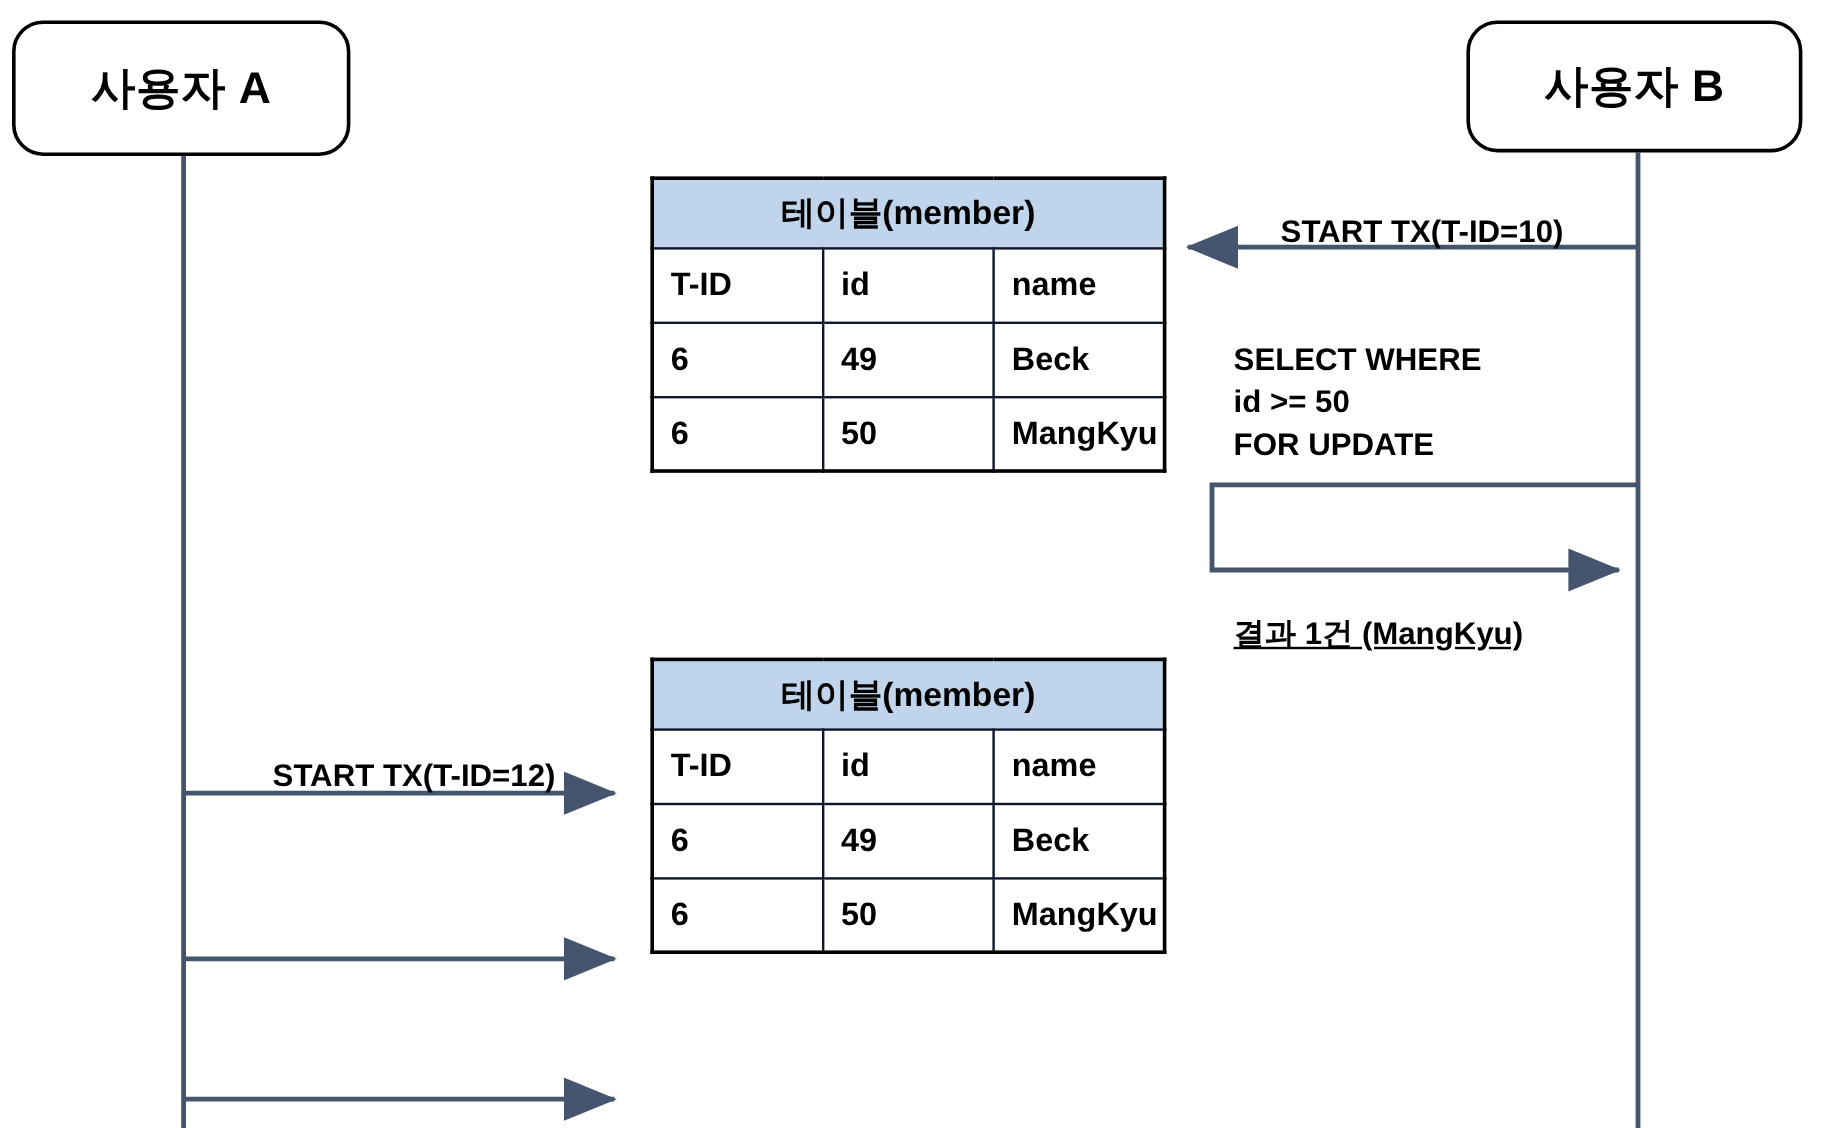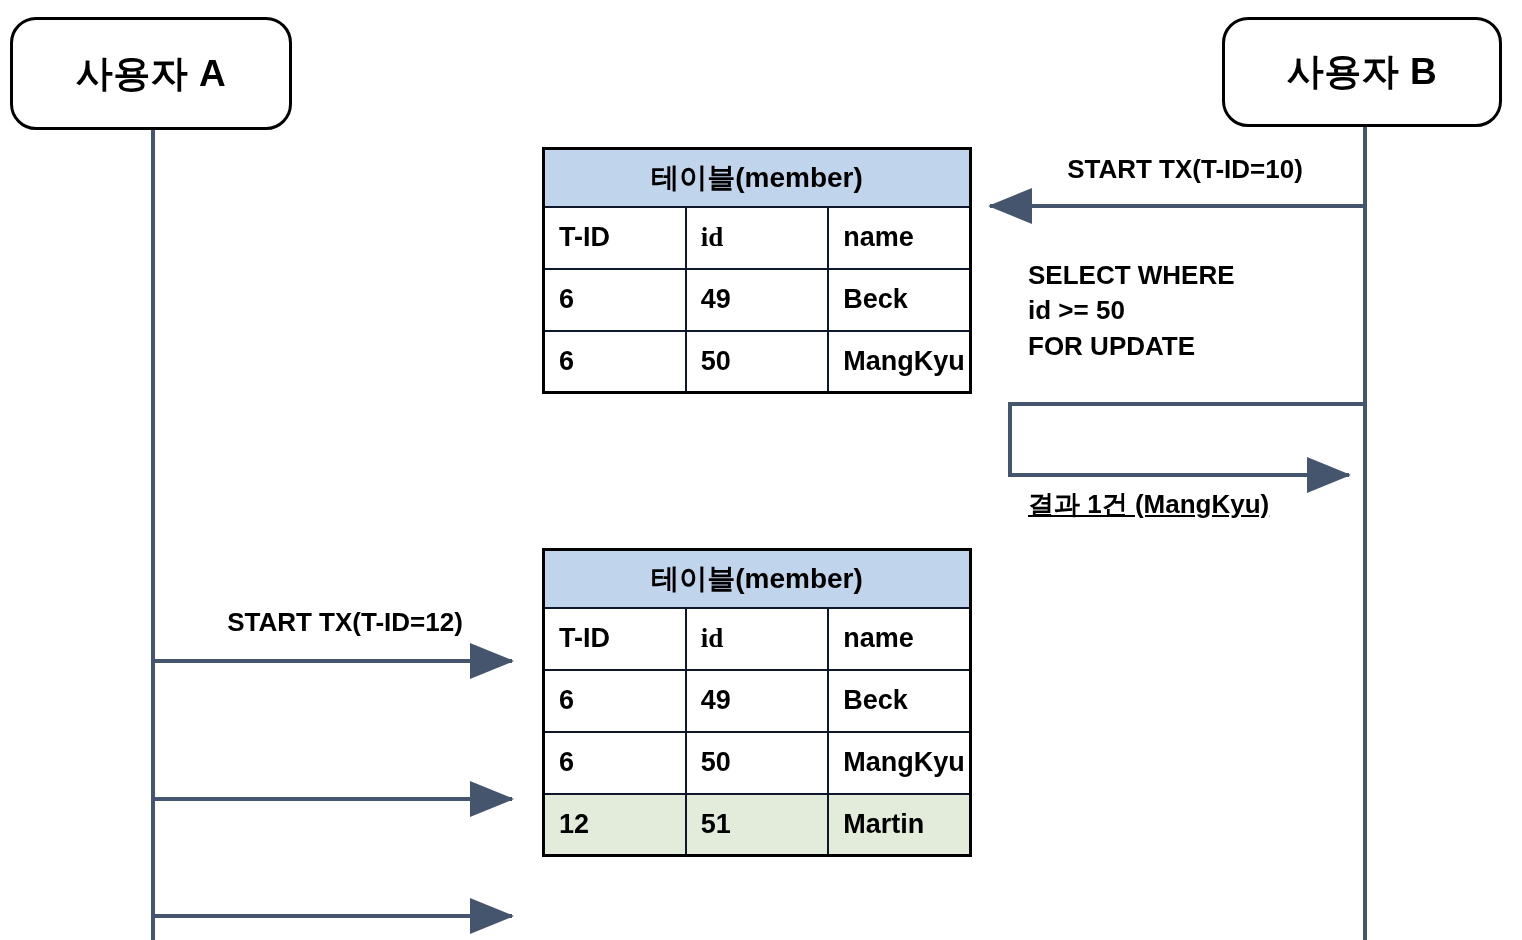--- a/index.html
+++ b/index.html
@@ -69,31 +69,32 @@
     background: #c0d4ec;
     text-align: center;
     padding: 0;
     height: 58px;
     font-size: 28px;
   }
   .db-table tr.hl td {
     background: #e3ecda;
   }
   .col-tid { width: 119px; }
-  .col-id  { width: 95px; font-family: Liberation Serif, serif;  }
+  .col-id  { width: 95px;  }
   .col-name{ width: 216px; }
 
   
   .msg {
     position: absolute;
     font-size: 26px;
     font-weight: bold;
     color: #000000;
     line-height: 1.36;
     white-space: pre-line;
+    margin-top: 24px;
   }
   .msg.center { text-align: center; }
   .msg.left { text-align: left; }
 </style>
 </head>
 <body>
 
 <div id="stage">
 
   <svg id="wires" viewBox="0 0 1522 940" xmlns="http://www.w3.org/2000/svg">
@@ -176,21 +177,16 @@
       <tr>
         <td>6</td>
         <td>49</td>
         <td>Beck</td>
       </tr>
       <tr>
         <td>6</td>
         <td>50</td>
         <td>MangKyu</td>
       </tr>
-      <tr class="hl">
-        <td>12</td>
-        <td>51</td>
-        <td>Martin</td>
-      </tr>
     </tbody>
   </table>
 
 </div>
 
 </body></html>

